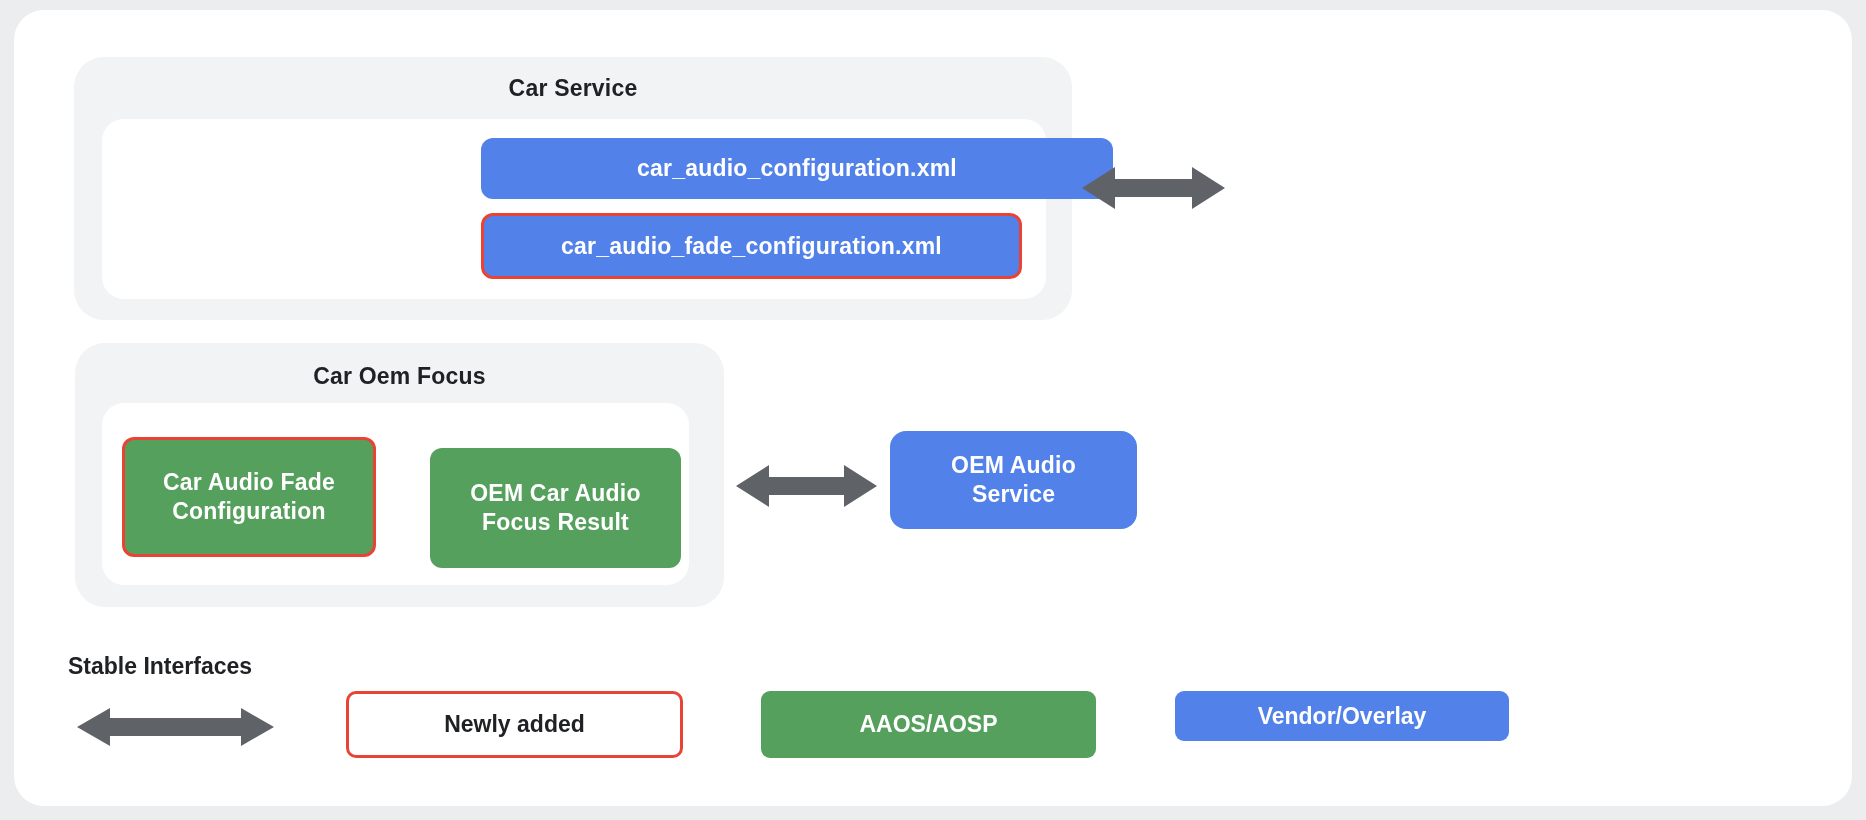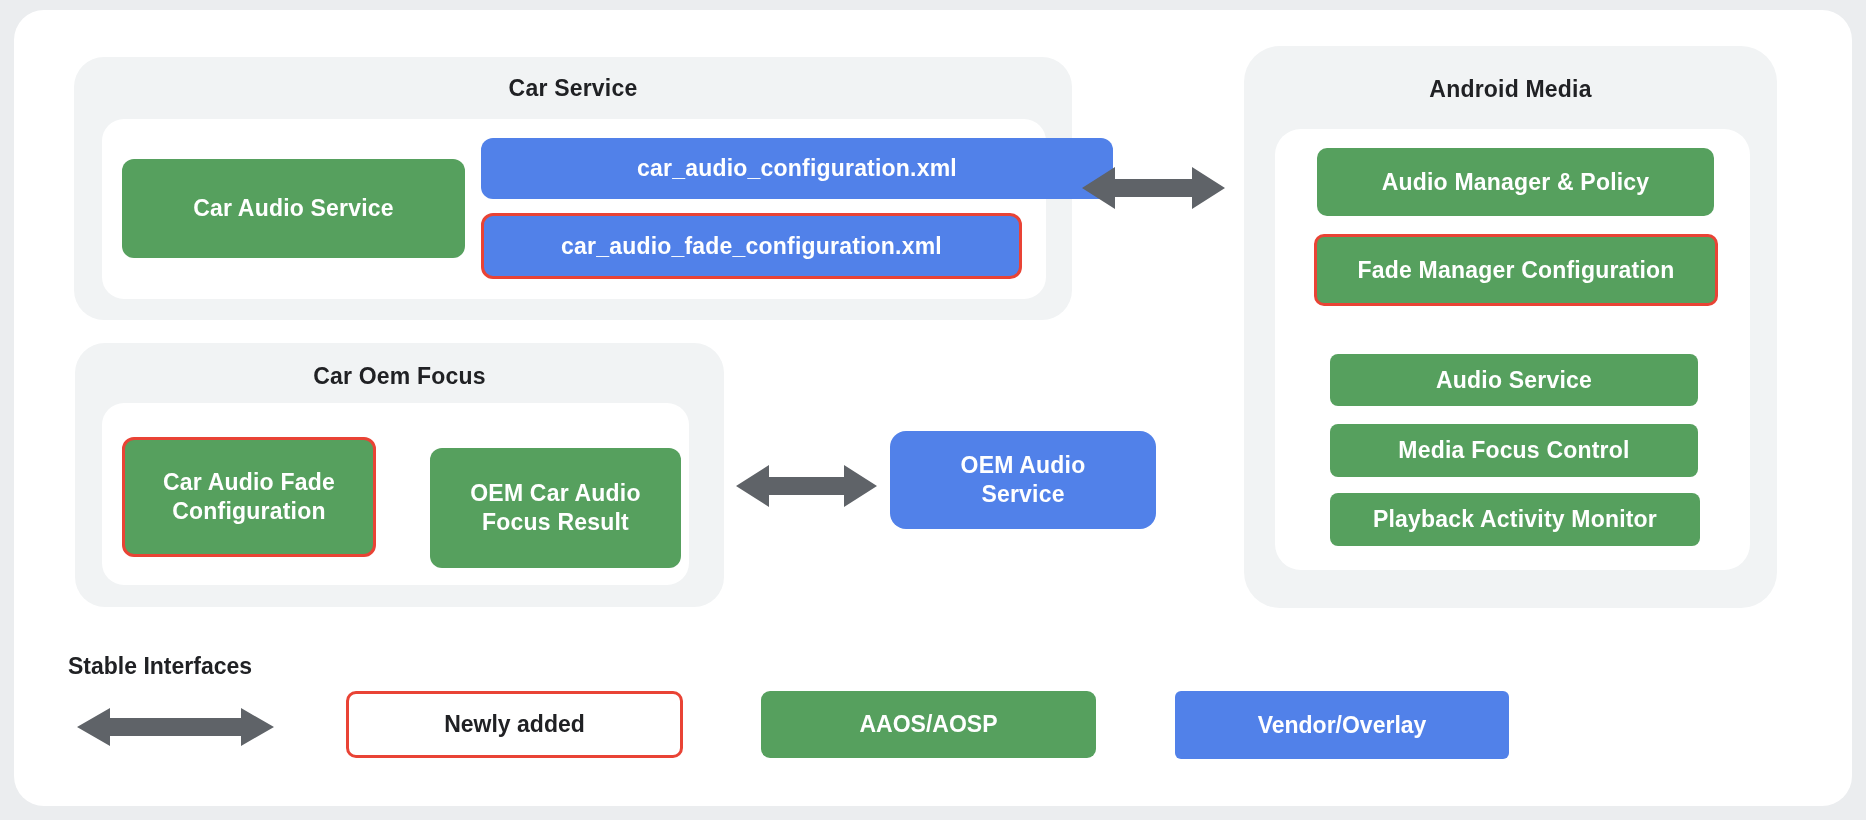--- a/index.html
+++ b/index.html
@@ -88,61 +88,50 @@
 </style>
 </head>
 <body>
 
 <div class="page">
   <div class="card">
 
     <section class="group" style="left:60px; top:47px; width:998px; height:263px;">
       <div class="group-title" style="top:18px;">Car Service</div>
       <div class="panel" style="left:28px; top:62px; width:944px; height:180px;">
-        <div class="node green" style="left:20px; top:40px; width:343px; height:99px;">Car Audio Service</div>
         <div class="node blue" style="left:379px; top:19px; width:632px; height:61px;">car_audio_configuration.xml</div>
         <div class="node blue red-border" style="left:379px; top:94px; width:541px; height:66px;">car_audio_fade_configuration.xml</div>
       </div>
     </section>
 
     <svg class="arrow-svg" style="left:1068px; top:156px;" width="143" height="44" viewBox="0 0 143 44">
       <polygon fill="#5f6368" points="0,22 33,1 33,13 110,13 110,1 143,22 110,43 110,31 33,31 33,43"></polygon>
     </svg>
 
-    <section class="group" style="left:1230px; top:36px; width:533px; height:562px; border-radius:36px;">
-      <div class="group-title" style="top:30px;">Android Media</div>
-      <div class="panel" style="left:31px; top:83px; width:475px; height:441px; border-radius:26px;">
-        <div class="node green" style="left:42px; top:19px; width:397px; height:68px; border-radius:10px;">Audio Manager &amp; Policy</div>
-        <div class="node green red-border" style="left:39px; top:105px; width:404px; height:72px; border-radius:10px;">Fade Manager Configuration</div>
-        <div class="node green" style="left:55px; top:225px; width:368px; height:52px; border-radius:8px;">Audio Service</div>
-        <div class="node green" style="left:55px; top:295px; width:368px; height:53px; border-radius:8px;">Media Focus Control</div>
-        <div class="node green" style="left:55px; top:364px; width:370px; height:53px; border-radius:8px;">Playback Activity Monitor</div>
-      </div>
-    </section>
 
     <section class="group" style="left:61px; top:333px; width:649px; height:264px;">
       <div class="group-title" style="top:20px;">Car Oem Focus</div>
       <div class="panel" style="left:27px; top:60px; width:587px; height:182px;">
         <div class="node green red-border" style="left:20px; top:34px; width:254px; height:120px; padding:0 20px;">Car Audio Fade Configuration</div>
         <div class="node green" style="left:328px; top:45px; width:251px; height:120px; padding:0 25px;">OEM Car Audio Focus Result</div>
       </div>
     </section>
 
     <svg class="arrow-svg" style="left:722px; top:454px;" width="141" height="44" viewBox="0 0 141 44">
       <polygon fill="#5f6368" points="0,22 33,1 33,13 108,13 108,1 141,22 108,43 108,31 33,31 33,43"></polygon>
     </svg>
 
-    <div class="node blue" style="left:876px; top:421px; width:266px; height:98px; border-radius:16px; padding:0 50px;">OEM Audio Service</div>
+    <div class="node blue" style="left:876px; top:421px; width:247px; height:98px; border-radius:16px; padding:0 50px;">OEM Audio Service</div>
 
     <div class="legend-title" style="left:54px; top:643px;">Stable Interfaces</div>
 
     <svg class="arrow-svg" style="left:63px; top:697px;" width="197" height="40" viewBox="0 0 197 40">
       <polygon fill="#5f6368" points="0,20 33,1 33,11 164,11 164,1 197,20 164,39 164,29 33,29 33,39"></polygon>
     </svg>
 
     <div class="legend-box outline" style="left:332px; top:681px; width:337px; height:67px;">Newly added</div>
 
     <div class="legend-box green" style="left:747px; top:681px; width:335px; height:67px;">AAOS/AOSP</div>
 
-    <div class="legend-box blue" style="left:1161px; top:681px; width:334px; height:68px;border-radius:6px;">Vendor/Overlay</div>
+    <div class="legend-box blue" style="left:1161px; top:681px; width:334px; height:50px;">Vendor/Overlay</div>
 
   </div>
 </div>
 
 </body></html>

